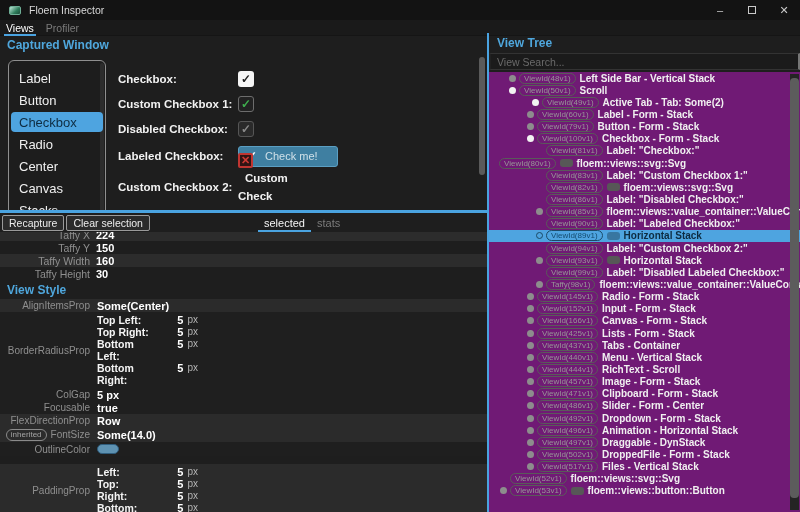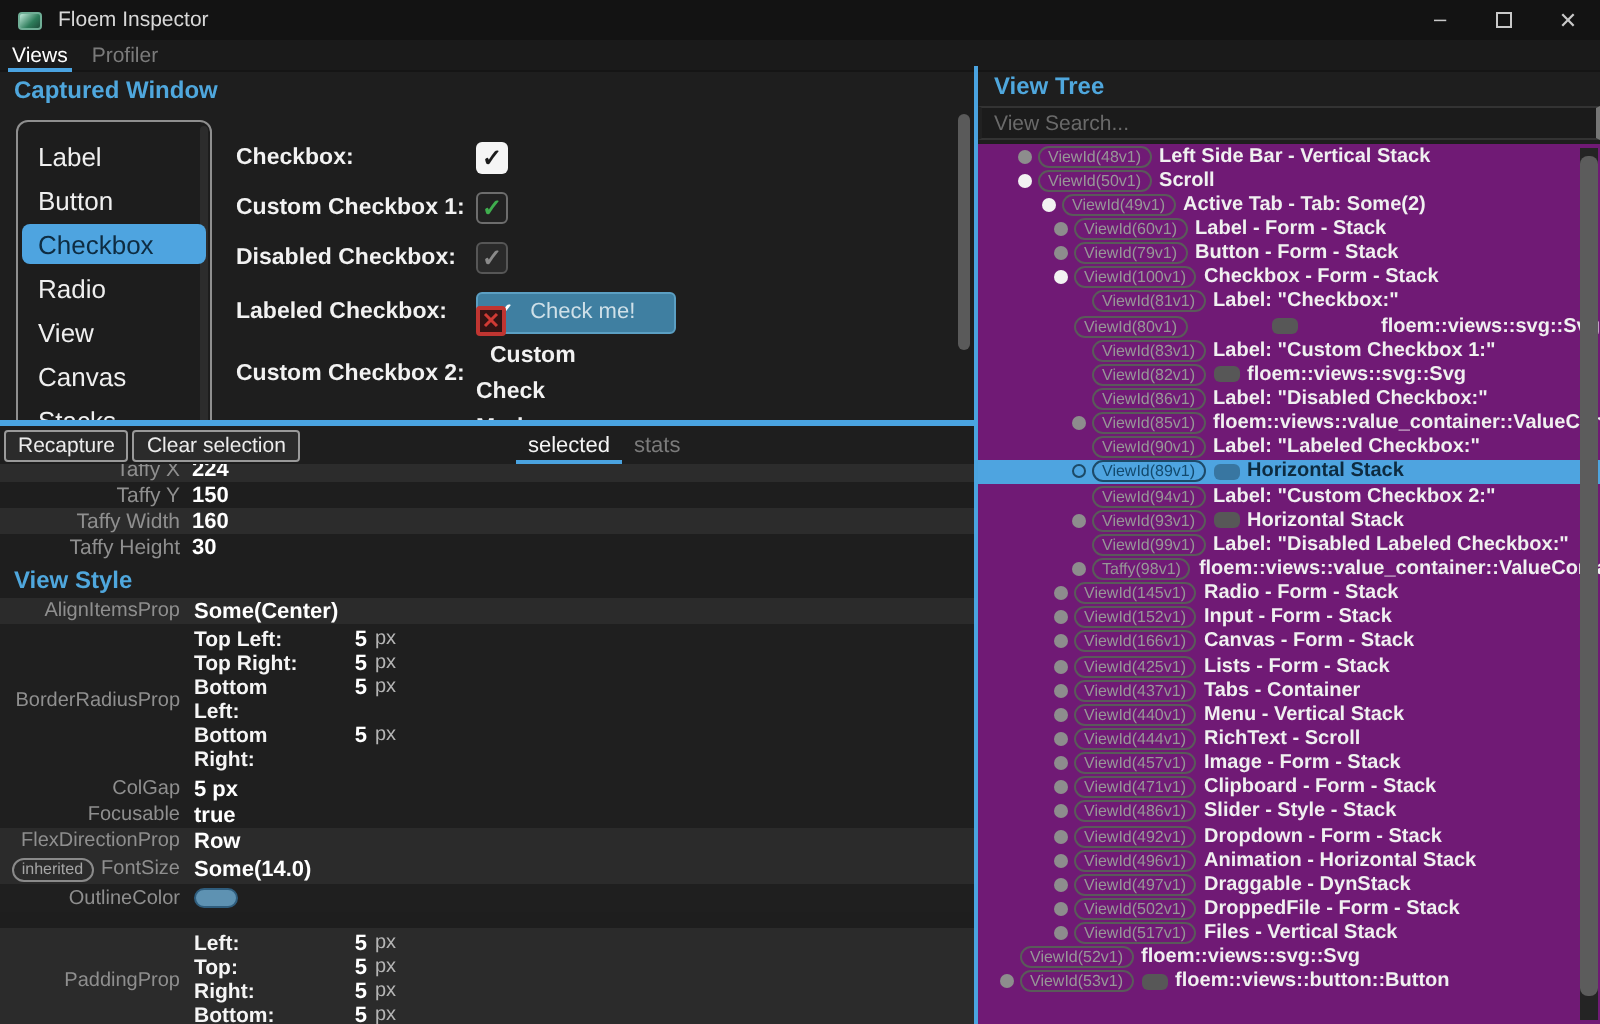--- a/index.html
+++ b/index.html
@@ -140,21 +140,21 @@
     <div class="sect-header cap-header">Captured Window</div>
 
     <div class="preview">
       <div class="listbox">
         <div class="listtrack"></div>
         <div id="pv-list">
             <div class="pv-item" style="top: 7px;">Label</div>
             <div class="pv-item" style="top: 29px;">Button</div>
             <div class="pv-item sel" style="top: 51px;">Checkbox</div>
             <div class="pv-item" style="top: 73px;">Radio</div>
-            <div class="pv-item" style="top: 95px;">View</div>
+            <div class="pv-item" style="top: 95px;">Center</div>
             <div class="pv-item" style="top: 117px;">Canvas</div>
             <div class="pv-item" style="top: 139px;">Stacks</div>
           </div>
       </div>
       <div id="pv-form">
           <div class="pv-form-row" style="top: 13px;">
             <span class="pv-label">Checkbox:</span>
             <span class="ctl">
               <span class="cb std">✓</span>
             </span>
@@ -343,21 +343,21 @@
         <div class="trow" style="padding-left: 20px;">
           <span class="bullet gray"></span>
           <span class="pill">ViewId(48v1)</span>
           <span class="tlabel">Left Side Bar - Vertical Stack</span>
         </div>
         <div class="trow" style="padding-left: 20px;">
           <span class="bullet white"></span>
           <span class="pill">ViewId(50v1)</span>
           <span class="tlabel">Scroll</span>
         </div>
-        <div class="trow" style="padding-left: 32px; text-align: right;">
+        <div class="trow" style="padding-left: 43px; text-align: right;">
           <span class="bullet white"></span>
           <span class="pill">ViewId(49v1)</span>
           <span class="tlabel">Active Tab - Tab: Some(2)</span>
         </div>
         <div class="trow" style="padding-left: 38px;">
           <span class="bullet gray"></span>
           <span class="pill">ViewId(60v1)</span>
           <span class="tlabel">Label - Form - Stack</span>
         </div>
         <div class="trow" style="padding-left: 38px;">
@@ -368,21 +368,21 @@
         <div class="trow" style="padding-left: 38px;">
           <span class="bullet white"></span>
           <span class="pill">ViewId(100v1)</span>
           <span class="tlabel">Checkbox - Form - Stack</span>
         </div>
         <div class="trow" style="padding-left: 47px;">
           <span class="bullet none"></span>
           <span class="pill">ViewId(81v1)</span>
           <span class="tlabel">Label: "Checkbox:"</span>
         </div>
-        <div class="trow" style=" justify-content: space-between;">
+        <div class="trow" style="">
           <span class="bullet none"></span>
           <span class="pill">ViewId(80v1)</span>
           <span class="chip"></span>
           <span class="tlabel">floem::views::svg::Svg</span>
         </div>
         <div class="trow" style="padding-left: 47px;">
           <span class="bullet none"></span>
           <span class="pill">ViewId(83v1)</span>
           <span class="tlabel">Label: "Custom Checkbox 1:"</span>
         </div>
@@ -475,21 +475,21 @@
           <span class="tlabel">Image - Form - Stack</span>
         </div>
         <div class="trow" style="padding-left: 38px;">
           <span class="bullet gray"></span>
           <span class="pill">ViewId(471v1)</span>
           <span class="tlabel">Clipboard - Form - Stack</span>
         </div>
         <div class="trow" style="padding-left: 38px;">
           <span class="bullet gray"></span>
           <span class="pill">ViewId(486v1)</span>
-          <span class="tlabel">Slider - Style - Stack</span>
+          <span class="tlabel">Slider - Form - Center</span>
         </div>
         <div class="trow" style="padding-left: 38px;">
           <span class="bullet gray"></span>
           <span class="pill">ViewId(492v1)</span>
           <span class="tlabel">Dropdown - Form - Stack</span>
         </div>
         <div class="trow" style="padding-left: 38px;">
           <span class="bullet gray"></span>
           <span class="pill">ViewId(496v1)</span>
           <span class="tlabel">Animation - Horizontal Stack</span>

